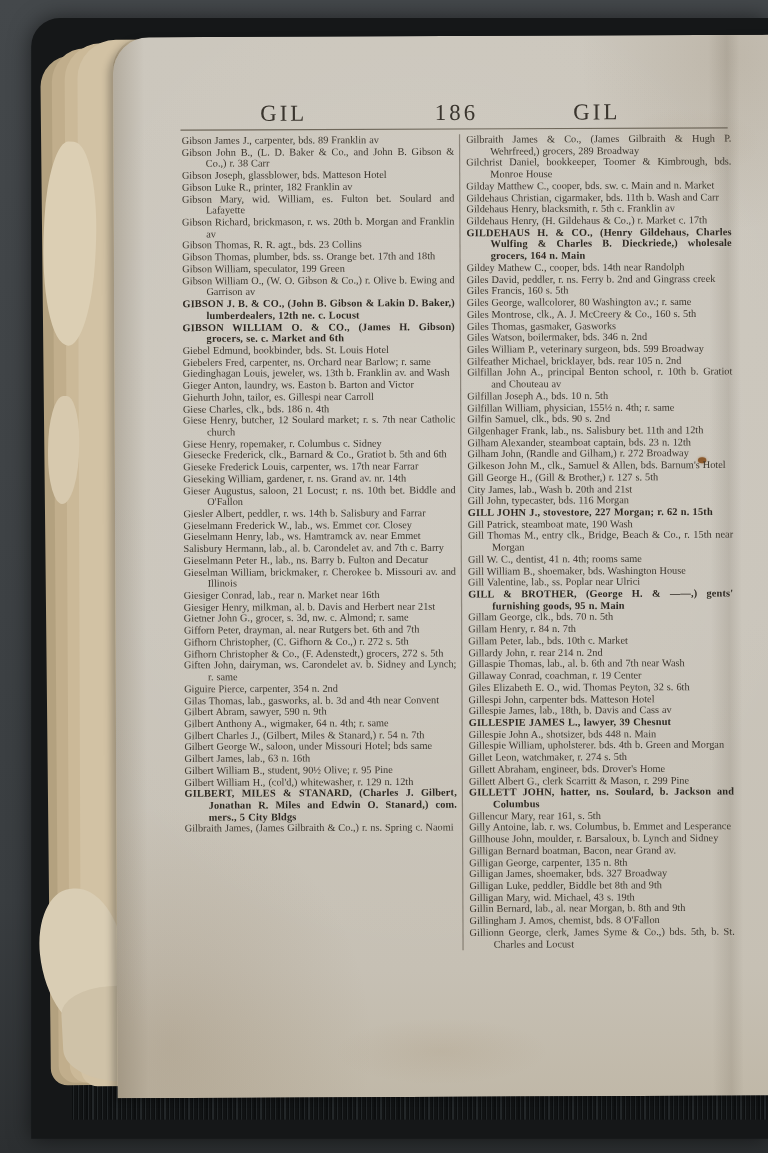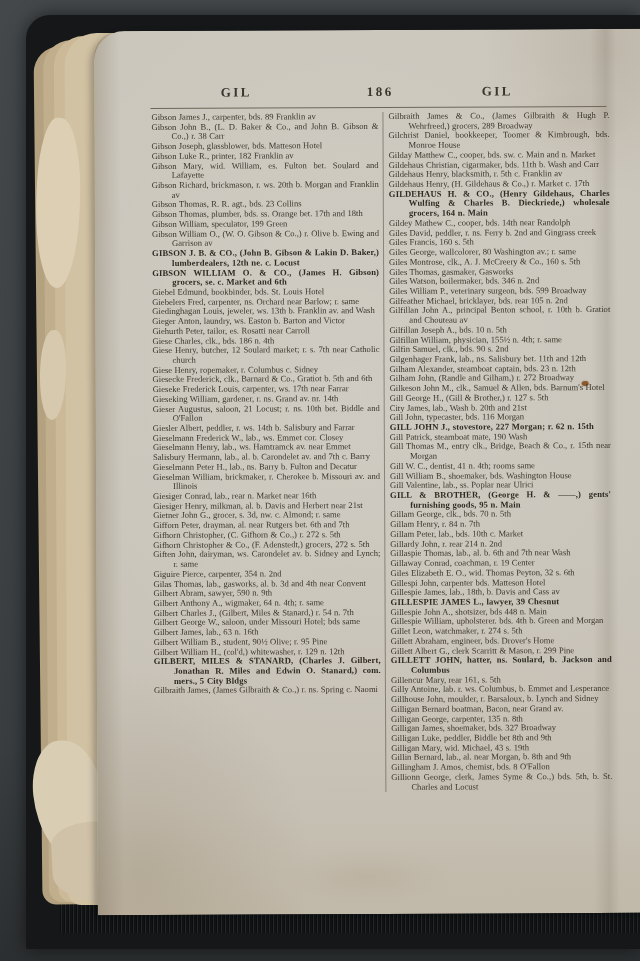--- a/index.html
+++ b/index.html
@@ -48,21 +48,21 @@
     border-top-left-radius:30px;
     background:linear-gradient(90deg,rgba(90,75,50,.22),rgba(0,0,0,0));}
   .stain-1{position:absolute;left:180px;top:818px;width:180px;height:56px;border-radius:50%;
     background:radial-gradient(ellipse,rgba(140,110,70,.10),rgba(0,0,0,0) 70%);}
   .stain-2{position:absolute;left:420px;top:60px;width:120px;height:60px;border-radius:50%;
     background:radial-gradient(ellipse,rgba(140,110,70,.08),rgba(0,0,0,0) 70%);}
   .blemish-dot{position:absolute;left:486px;top:352px;width:7px;height:5px;border-radius:50%;
     background:#8a5a2e;box-shadow:0 0 2px rgba(138,90,46,.6);}
   
   .hdr{position:absolute;top:54px;left:0;width:100%;height:20px;color:#3a352e;}
-  .hdr span{position:absolute;transform:translateX(-50%);font-weight:700;font-size:13px;letter-spacing:2.5px;}
+  .hdr span{position:absolute;transform:translateX(-50%);font-weight:400;font-size:19px;letter-spacing:2.5px;}
   .hdr-left{left:142px;}
   .hdr-center{left:286px;letter-spacing:1.5px;}
   .hdr-right{left:403px;}
   .hdr-rule{position:absolute;top:77px;left:56px;width:456px;border-top:1px solid #6e675a;}
   
   .cols{position:absolute;top:82px;left:57px;width:458px;display:flex;color:#3b352c;}
   .col{font-size:8.6px;line-height:9.72px;text-align:justify;}
   .col-left{width:227px;padding-right:4px;}
   .col-right{width:221px;border-left:1px solid rgba(70,62,50,.5);padding-left:5px;}
   .entry{padding-left:20px;text-indent:-20px;word-spacing:.3px;}
@@ -126,21 +126,21 @@
           <div class="entry bold"><span>GIBSON WILLIAM O. &amp; CO., (James H. Gibson) grocers, se. c. Market and 6th</span></div>
 
           <div class="entry"><span>Giebel Edmund, bookbinder, bds. St. Louis Hotel</span></div>
 
           <div class="entry"><span>Giebelers Fred, carpenter, ns. Orchard near Barlow; r. same</span></div>
 
           <div class="entry"><span>Giedinghagan Louis, jeweler, ws. 13th b. Franklin av. and Wash</span></div>
 
           <div class="entry"><span>Gieger Anton, laundry, ws. Easton b. Barton and Victor</span></div>
 
-          <div class="entry"><span>Giehurth Peter, tailor, es. Rosatti near Carroll</span></div>
+          <div class="entry"><span>Giehurth John, tailor, es. Gillespi near Carroll</span></div>
 
           <div class="entry"><span>Giese Charles, clk., bds. 186 n. 4th</span></div>
 
           <div class="entry"><span>Giese Henry, butcher, 12 Soulard market; r. s. 7th near Catholic church</span></div>
 
           <div class="entry"><span>Giese Henry, ropemaker, r. Columbus c. Sidney</span></div>
 
           <div class="entry"><span>Giesecke Frederick, clk., Barnard &amp; Co., Gratiot b. 5th and 6th</span></div>
 
           <div class="entry"><span>Gieseke Frederick Louis, carpenter, ws. 17th near Farrar</span></div>

